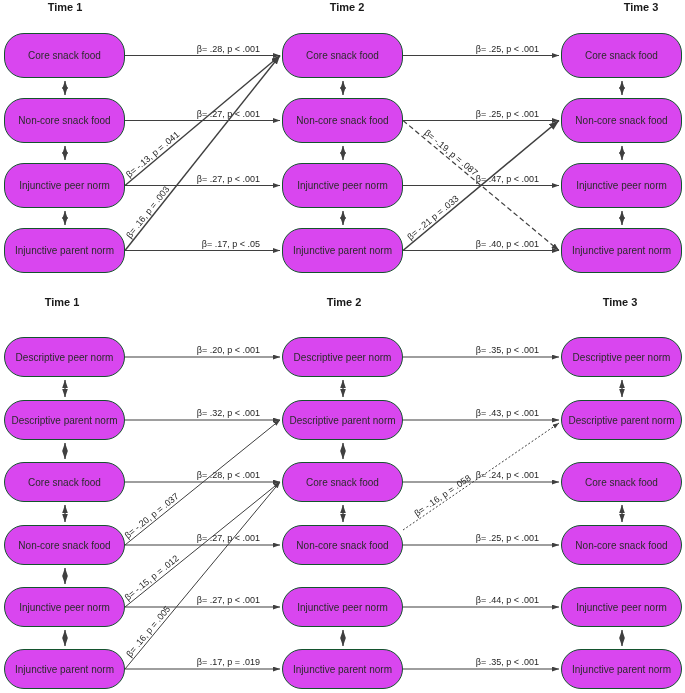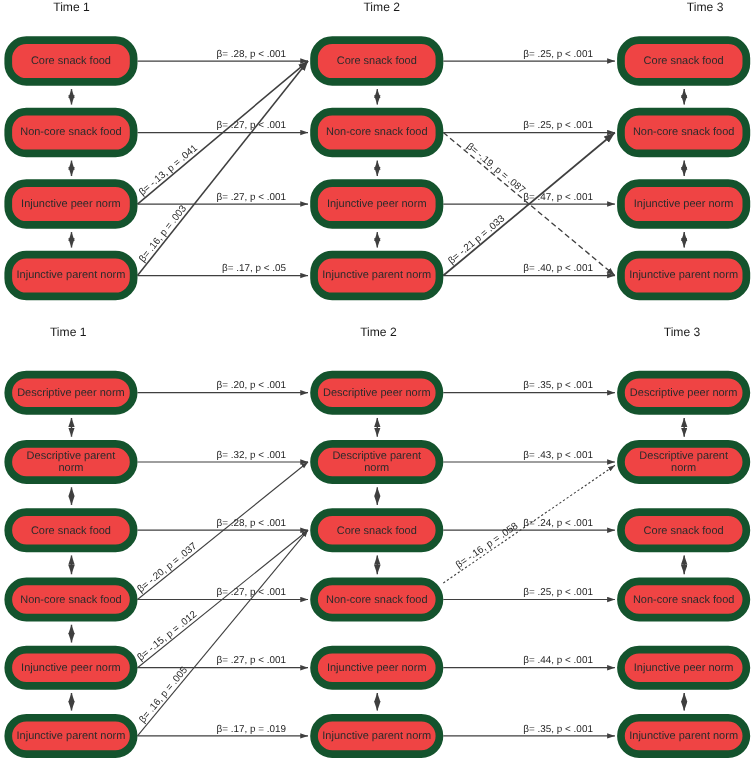--- a/index.html
+++ b/index.html
@@ -3,25 +3,25 @@
 <meta charset="utf-8">
 <style>
   html,body{margin:0;padding:0;background:#ffffff;}
   .stage{
     position:relative;width:685px;height:693px;background:#ffffff;
     font-family:"Liberation Sans",sans-serif;overflow:hidden;
   }
   .stage svg{position:absolute;left:0;top:0;}
   .hdr{
     position:absolute;transform:translateX(-50%);
-    font-size:11px;font-weight:normal;color:#1a1a1a;white-space:nowrap;
+    font-size:11px;font-weight:bold;color:#1a1a1a;white-space:nowrap;
   }
   .box{
-    position:absolute;box-sizing:border-box;background:#ef4444;
-    border:7px solid #14532d;border-radius:20px;
+    position:absolute;box-sizing:border-box;background:#d946ef;
+    border:1px solid #14532d;border-radius:20px;
     display:flex;align-items:center;justify-content:center;
     font-size:10px;color:#2b2b2b;text-align:center;padding:0 3px;line-height:1.1;
   }
   text{font-family:"Liberation Sans",sans-serif;font-size:9px;fill:#1f1f1f;}
 </style>
 </head>
 <body>
 
 <div class="stage">
   <svg width="685" height="693" viewBox="0 0 685 693">

